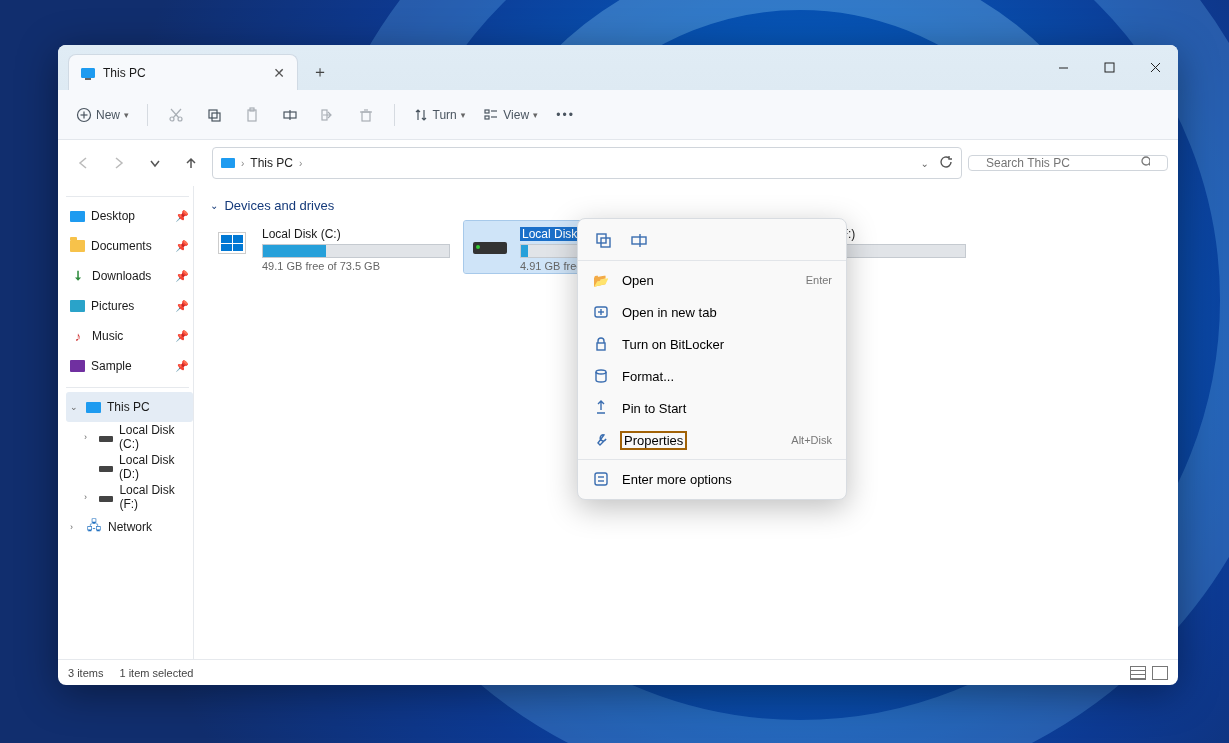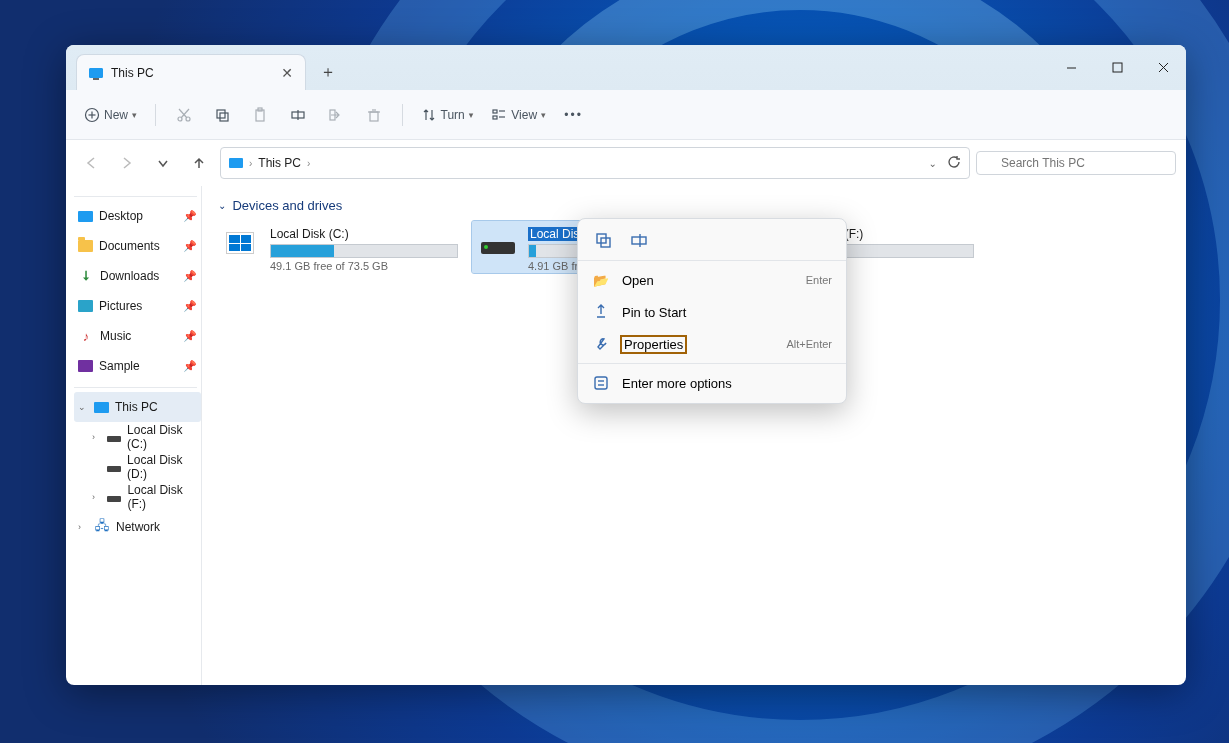--- a/index.html
+++ b/index.html
@@ -6,21 +6,21 @@
 body {
   width: 1229px; height: 743px;
   background: radial-gradient(circle at 65% 45%, #0a7fe8 0%, #045fc4 25%, #0d3a93 55%, #112e6e 80%);
   position: relative;
   overflow: hidden;
 }
 .bg-swirl { position:absolute; border-radius:50%; }
 .bg-swirl.s1 { width:1000px; height:1000px; border:80px solid rgba(120,200,255,.25); top:-200px; left:300px; }
 .bg-swirl.s2 { width:700px; height:700px; border:60px solid rgba(150,220,255,.3); top:-50px; left:450px; }
 .window {
-  position: absolute; top: 45px; left: 66px; width: 1120px; height: 640px;
+  position: absolute; top: 45px; left: 58px; width: 1120px; height: 640px;
   background: #fff; border-radius: 8px; box-shadow: 0 8px 40px rgba(0,0,0,.4);
   display: flex; flex-direction: column;
   font-size: 12px; color: #1a1a1a;
 }
 .titlebar {
   height: 45px; background: linear-gradient(#e0ecf5,#deeaf3);
   display:flex; align-items:flex-end; border-radius:8px 8px 0 0;
 }
 .tab {
   margin-left:10px; height:36px; background:#f7f9fc; border-radius:8px 8px 0 0;
@@ -50,21 +50,21 @@
   height:46px; display:flex; align-items:center; padding:6px 10px; gap:6px;
 }
 .nav-arrow{width:30px;height:30px;display:flex;align-items:center;justify-content:center;color:#666;cursor:pointer;}
 .nav-arrow svg{width:14px;height:14px;stroke:#555;stroke-width:1.5;fill:none;}
 .nav-arrow.disabled{opacity:.4;}
 .addressbar{flex:1;height:32px;border:1px solid #d0d5db;border-radius:4px;display:flex;align-items:center;padding:0 8px;gap:6px;}
 .addressbar .monitor-ico{width:14px;height:10px;background:#1e9bf0;border-radius:1px;}
 .addressbar .crumb{font-size:12px;color:#222;}
 .addressbar .chev{color:#888;font-size:10px;}
 .addr-actions{margin-left:auto;display:flex;gap:10px;align-items:center;color:#666;}
-.searchbox{width:200px;height:24px;border:1px solid #d0d5db;border-radius:4px;display:flex;align-items:center;padding:0 24px;color:#888;}
+.searchbox{width:200px;height:16px;border:1px solid #d0d5db;border-radius:4px;display:flex;align-items:flex-start;padding:0 17px;color:#888;}
 .searchbox input{border:none;outline:none;flex:1;font-size:12px;background:transparent;}
 
 .body{flex:1;display:flex;min-height:0;}
 .sidebar{width:135px;padding:4px 0 0 8px;display:flex;flex-direction:column;}
 .side-group{border-top:1px solid #e6e9ed;margin:6px 4px 4px 0;}
 .side-item{height:30px;display:flex;align-items:center;gap:6px;padding:0 4px;border-radius:3px;cursor:pointer;position:relative;}
 .side-item .pin{margin-left:auto;color:#9aa3ad;font-size:11px;}
 .side-item.active{background:#e4ecf5;}
 .side-item .chev{width:10px;font-size:9px;color:#666;}
 .side-sub{padding-left:18px;}
@@ -378,20 +378,28 @@
             <div class="drive-bar">
                 <div class="drive-bar-fill" style="width:0%"></div>
               </div>
             <div class="drive-free"></div>
           </div>
         </div>
       </div>
     </div>
   </div>
 
+  <div class="statusbar">
+    <span>3 items</span>
+    <span>1 item selected</span>
+    <div class="right">
+      <span class="view-ico" style="background:linear-gradient(#777,#777) 0 3px/100% 1px no-repeat,linear-gradient(#777,#777) 0 7px/100% 1px no-repeat,linear-gradient(#777,#777) 0 11px/100% 1px no-repeat;"></span>
+      <span class="view-ico"></span>
+    </div>
+  </div>
 </div>
 
 <div class="context-menu">
   <div class="ctx-actions">
     <div class="act">
         <svg>
           <rect x="2" y="2" width="9" height="9"></rect>
           <rect x="6" y="6" width="9" height="9"></rect>
         </svg>
       </div>
@@ -404,33 +412,61 @@
   </div>
   <div class="ctx-sep"></div>
   <div class="ctx-item">
     <span class="ci-ico folder-open">📂</span>
     <span class="ctx-label">Open</span>
     <span class="ctx-accel">Enter</span>
   </div>
   <div class="ctx-item">
     <span class="ci-ico">
         <svg>
+          <rect x="2" y="3" width="12" height="10" rx="2"></rect>
+          <line x1="8" y1="5" x2="8" y2="11"></line>
+          <line x1="5" y1="8" x2="11" y2="8"></line>
+        </svg>
+      </span>
+    <span class="ctx-label">Open in new tab</span>
+  </div>
+  <div class="ctx-item">
+    <span class="ci-ico">
+        <svg>
+          <rect x="4" y="7" width="8" height="7"></rect>
+          <path d="M5 7 L5 5 A3 3 0 0 1 11 5 L11 7"></path>
+        </svg>
+      </span>
+    <span class="ctx-label">Turn on BitLocker</span>
+  </div>
+  <div class="ctx-item">
+    <span class="ci-ico">
+        <svg>
+          <ellipse cx="8" cy="4" rx="5" ry="2"></ellipse>
+          <path d="M3 4 L3 12 A5 2 0 0 0 13 12 L13 4"></path>
+        </svg>
+      </span>
+    <span class="ctx-label">Format...</span>
+  </div>
+  <div class="ctx-item">
+    <span class="ci-ico">
+        <svg>
           <path d="M8 1 L8 10 M5 4 L8 1 L11 4 M4 13 L12 13"></path>
         </svg>
       </span>
     <span class="ctx-label">Pin to Start</span>
   </div>
   <div class="ctx-item">
     <span class="ci-ico">
         <svg>
           <path d="M11 3 A3 3 0 1 0 13 7 L7 13 L5 11 Z"></path>
         </svg>
       </span>
     <span class="ctx-label"><span class="highlight-box">Properties</span></span>
-    <span class="ctx-accel">Alt+Enter</span>
+    <span class="ctx-accel">Alt+Disk</span>
   </div>
   <div class="ctx-sep"></div>
   <div class="ctx-item">
     <span class="ci-ico">
         <svg>
           <rect x="2" y="2" width="12" height="12" rx="2"></rect>
           <line x1="5" y1="6" x2="11" y2="6"></line>
           <line x1="5" y1="10" x2="11" y2="10"></line>
         </svg>
       </span>

